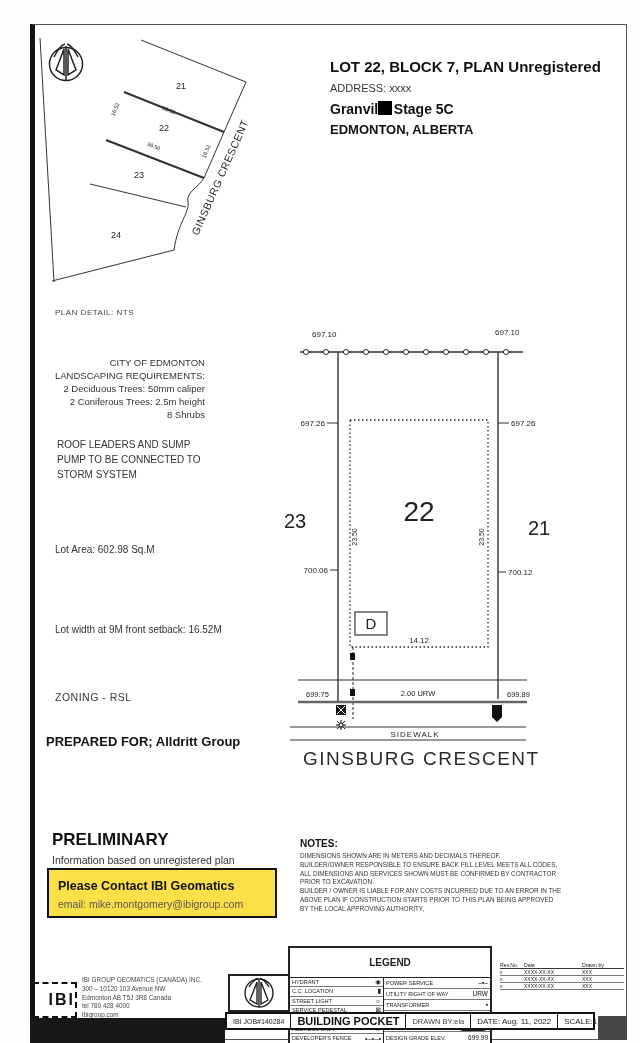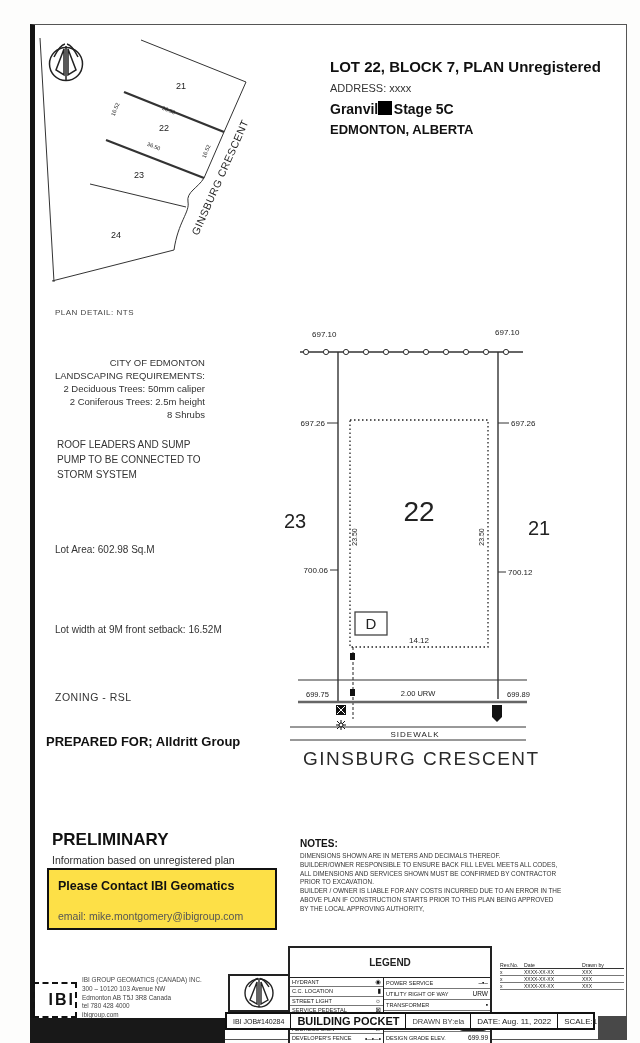--- a/index.html
+++ b/index.html
@@ -18,21 +18,21 @@
   .plan-detail { font-size:8px; letter-spacing:.5px; color:#444; }
   .small-note  { font-size:9.5px; line-height:13px; color:#333; }
   .roof-note   { font-size:10px; line-height:15px; color:#333; }
   .plain-line  { font-size:10px; color:#333; }
   .zoning      { font-size:10.5px; letter-spacing:.5px; color:#333; }
   .prepared    { font-size:13px; font-weight:bold; color:#111; }
   .prelim-title{ font-size:17px; font-weight:bold; color:#111; }
   .prelim-line { font-size:10.5px; line-height:14px; color:#333; }
   .contact-box { border:2px solid #111; padding:7px 9px 6px 9px; width:230px; background:#fde047; }
   .contact-b   { font-size:12.5px; font-weight:bold; line-height:19px; color:#111; }
-  .contact-e   { font-size:10.5px; color:#555; margin-top:14px; }
+  .contact-e   { font-size:10.5px; color:#555; margin-top:2px; }
   .street-big  { font-size:19px; letter-spacing:1.5px; color:#2a2a2a; }
   .notes-title { font-size:10px; font-weight:bold; color:#111; margin-bottom:3px; }
   .notes-line  { font-size:6.4px; line-height:8.8px; color:#333; }
   
   .legend { border:2px solid #222; width:204px; background:#fff; }
   .legend-head { font-size:10px; font-weight:bold; text-align:center; border-bottom:1.5px solid #222; padding:9px 0; }
   .legend-body { display:flex; }
   .legend-col-l { width:94px; border-right:1.5px solid #222; }
   .legend-col-r { width:106px; }
   .lg-row { display:flex; justify-content:space-between; align-items:center;

